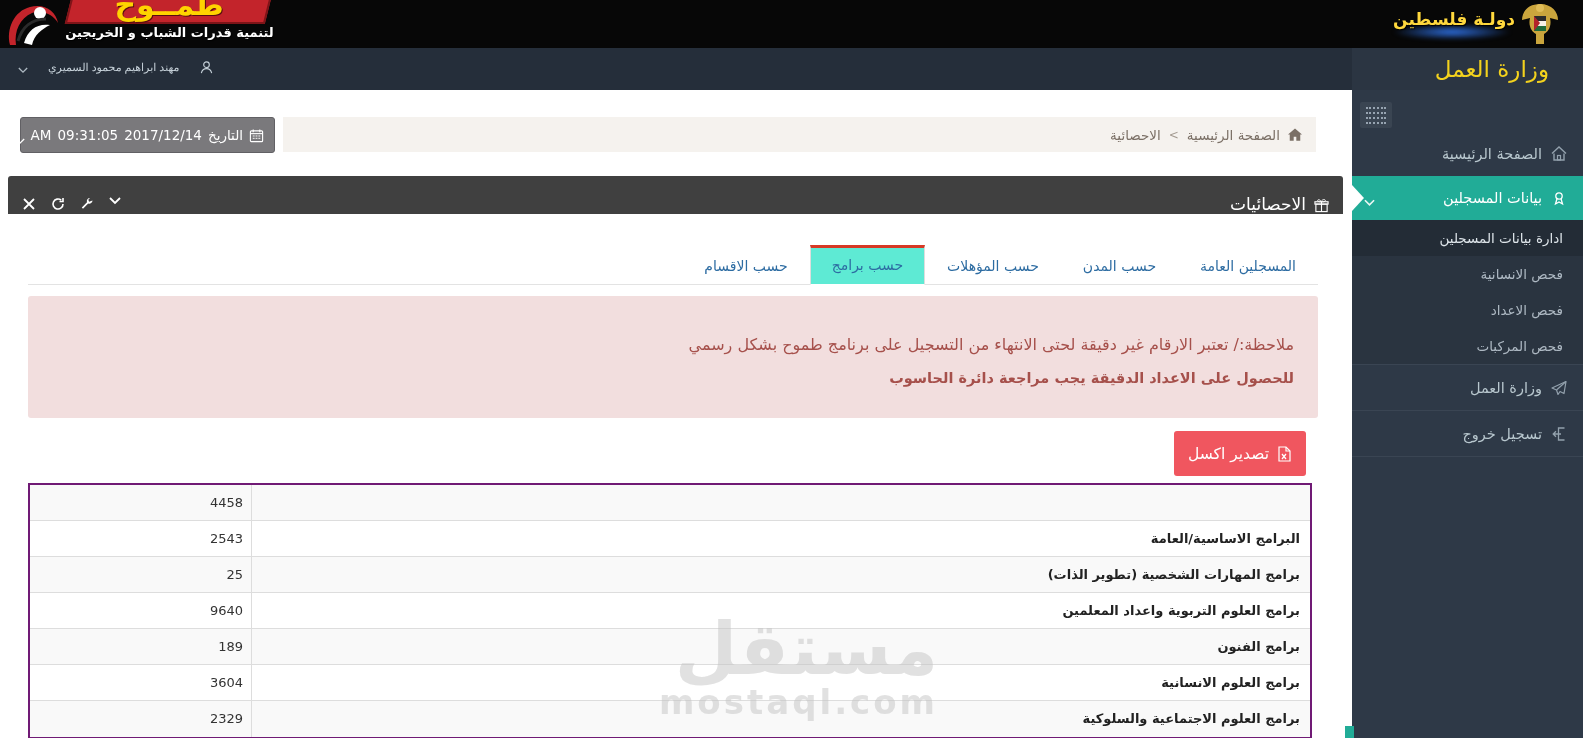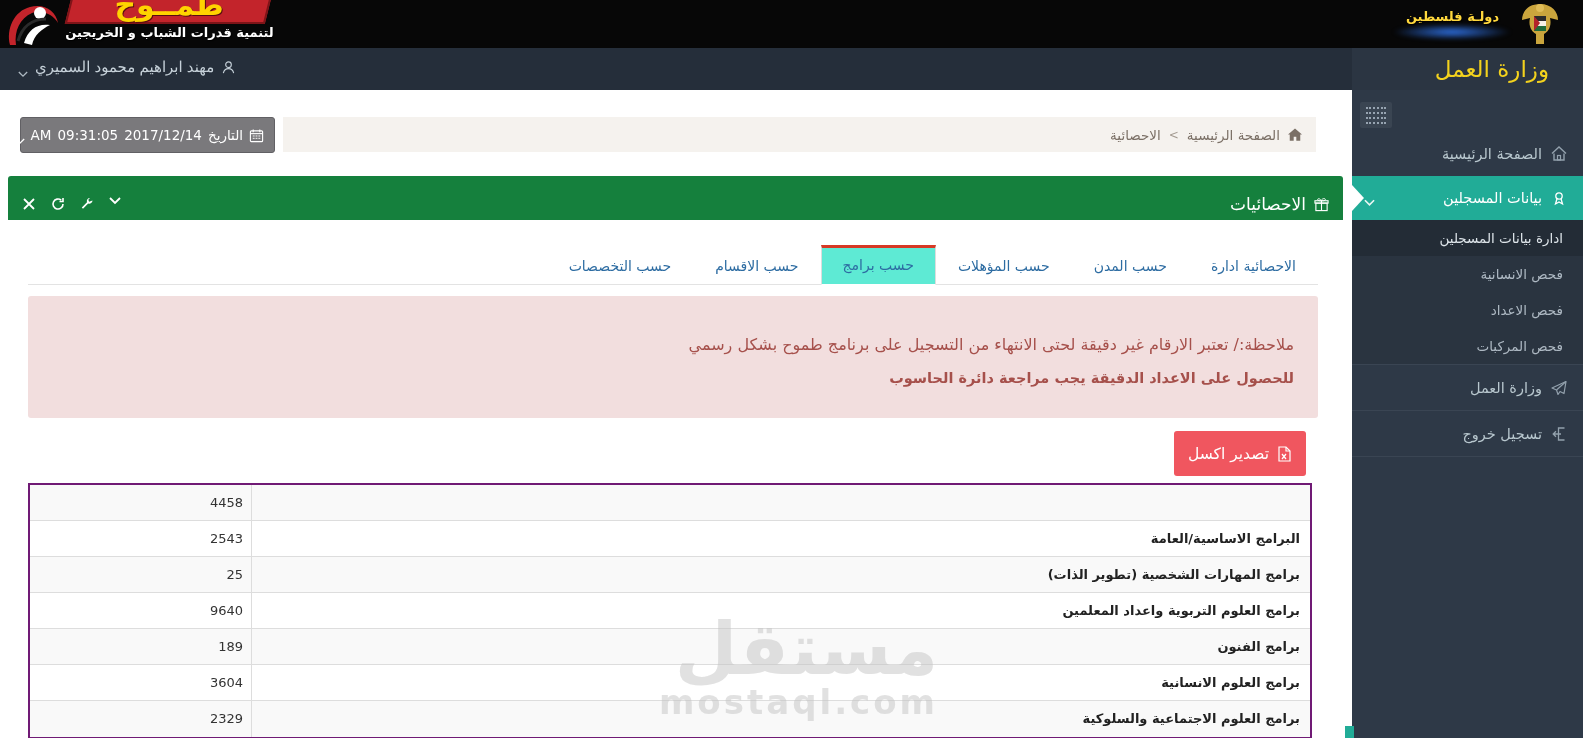--- a/index.html
+++ b/index.html
@@ -23,29 +23,29 @@
   .brand-tagline{
     position:absolute;left:62px;top:25px;width:215px;text-align:center;
     color:#fff;font-weight:bold;font-size:13px;text-shadow:1px 1px 1px #000;
   }
   .state-glow{
     position:absolute;left:1392px;top:24px;width:120px;height:16px;border-radius:50%;
     background:radial-gradient(ellipse at center,#2e6fe0 0%,rgba(20,40,120,0) 70%);
     filter:blur(2px);
   }
   .state-label{
-    position:absolute;left:1390px;top:9px;width:125px;text-align:center;
-    color:#ffd83d;font-weight:bold;font-size:13px;text-shadow:1px 1px 1px #000;
+    position:absolute;left:1390px;top:9px;width:125px;text-align:right;
+    color:#ffd83d;font-weight:bold;font-size:17px;text-shadow:1px 1px 1px #000;
   }
   .emblem{position:absolute;left:1514px;top:0;width:52px;height:48px;}
   
   .userbar{position:absolute;top:48px;left:0;width:1583px;height:42px;background:#252e3a;z-index:20;}
   .user-menu{
-    position:absolute;left:12px;top:0;height:38px;display:flex;align-items:center;gap:7px;
-    color:#c6d1d9;font-size:15px;cursor:pointer;direction:rtl;background:none;border:none;
+    position:absolute;left:12px;top:0;height:38px;display:flex;align-items:center;gap:20px;
+    color:#c6d1d9;font-size:11px;cursor:pointer;direction:rtl;background:none;border:none;
   }
   .user-menu .uicon{width:15px;height:15px;color:#c6d1d9;}
   .user-menu .caret{width:10px;height:7px;color:#aeb9c2;}
   .sidebar-head{
     position:absolute;top:48px;left:1352px;width:231px;height:42px;background:#2b3542;
     color:#f3d21d;font-size:23px;line-height:42px;text-align:right;padding-right:34px;z-index:21;
   }
   
   .sidebar{position:absolute;top:90px;left:1352px;width:231px;height:648px;background:#2e3947;z-index:20;}
   .sb-toggle{
@@ -89,23 +89,22 @@
   .breadcrumb{
     position:absolute;top:27px;left:283px;width:1033px;height:35px;background:#f5f2ee;
     display:flex;align-items:center;justify-content:flex-start;gap:8px;
     padding-right:14px;color:#7b7066;font-size:13.5px;
   }
   .breadcrumb .ic{width:14px;height:13px;color:#7b7066;}
   .breadcrumb .sep{color:#a39a90;font-size:12px;}
   
   .panel{position:absolute;top:86px;left:8px;width:1335px;height:562px;background:#fff;}
   .panel-head{
-    position:absolute;top:0;left:0;width:100%;height:44px;background:#15803d;
+    position:absolute;top:0;left:0;width:100%;height:38px;background:#404040;
     border-radius:3px 3px 0 0;
-    font-family:Liberation Serif, serif;
   }
   .panel-title{
     position:absolute;right:14px;top:0;height:56px;display:flex;align-items:center;gap:8px;
     color:#fff;font-size:17px;
   }
   .panel-title .ic{width:15px;height:15px;color:#fff;}
   .panel-tools{
     position:absolute;left:14px;top:0;height:56px;display:flex;direction:ltr;align-items:center;gap:15px;
   }
   .panel-tools .tool{width:14px;height:14px;color:#fff;cursor:pointer;display:inline-flex;}
@@ -358,42 +357,39 @@
               </svg>
           </span>
         </div>
       </div>
 
       <div class="panel-body">
 
         <div class="tabs">
 
             <a class="tab">
-              <span>الاحصائية ادارة</span>
+              <span>المسجلين العامة</span>
             </a>
 
             <a class="tab">
               <span>حسب المدن</span>
             </a>
 
             <a class="tab">
               <span>حسب المؤهلات</span>
             </a>
 
             <a class="tab active">
               <span>حسب برامج</span>
             </a>
 
             <a class="tab">
               <span>حسب الاقسام</span>
             </a>
 
-            <a class="tab">
-              <span>حسب التخصصات</span>
-            </a>
 
         </div>
 
         <div class="notice">
           <div class="notice-line1">ملاحظة:/ تعتبر الارقام غير دقيقة لحتى الانتهاء من التسجيل على برنامج طموح بشكل رسمي</div>
           <div class="notice-line2">للحصول على الاعداد الدقيقة يجب مراجعة دائرة الحاسوب</div>
         </div>
 
         <button class="export-btn">
           <span class="ic">

